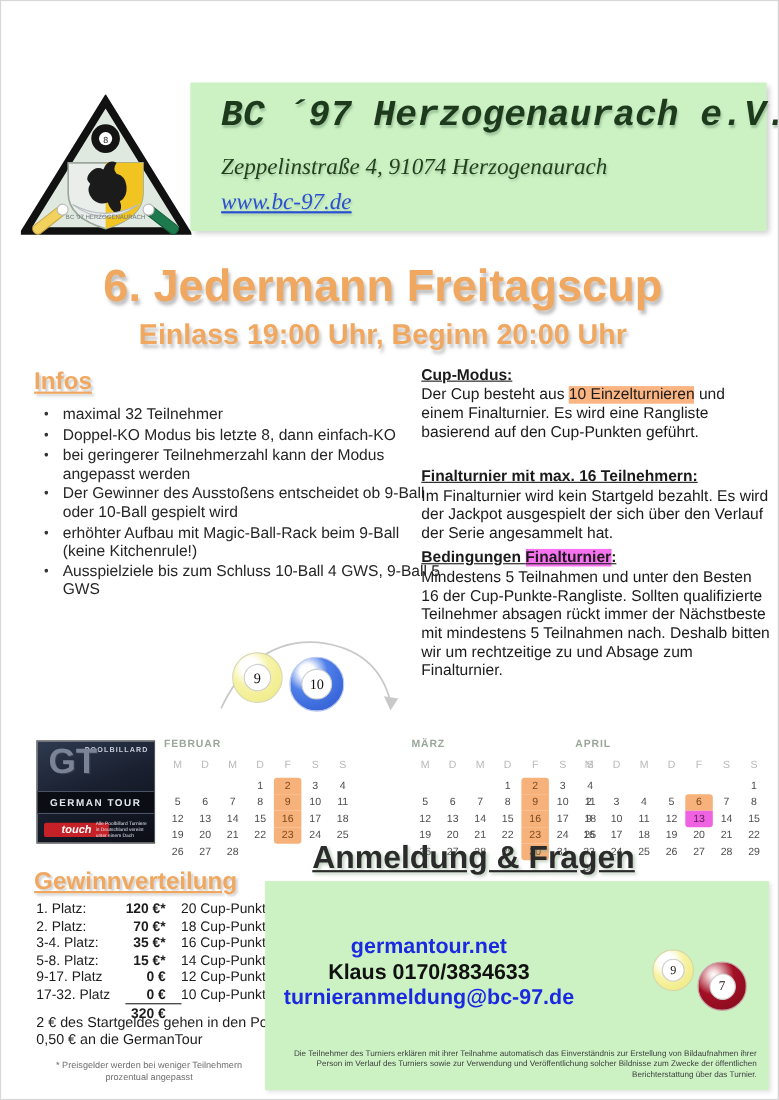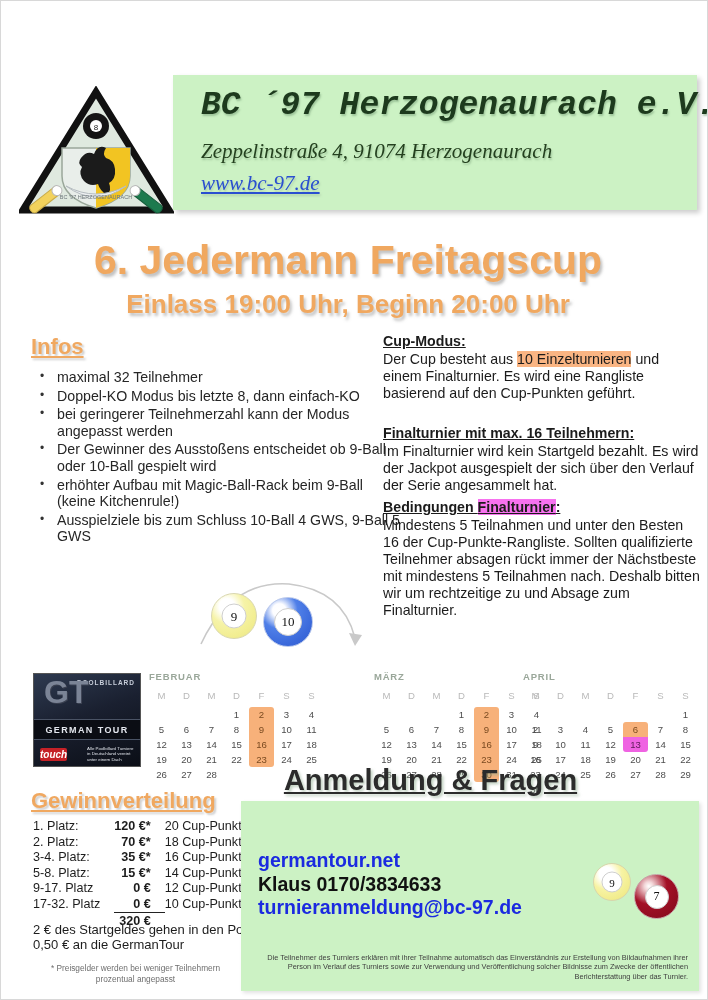--- a/index.html
+++ b/index.html
@@ -210,21 +210,21 @@
   }
   .gt-bar {
     position: absolute; left: 0; bottom: 26px; width: 100%; height: 19px;
     background: #0b0d14; border-top: 1px solid #4a5365; border-bottom: 1px solid #4a5365;
     color: #e4e7ee; font-size: 9px; font-weight: bold; letter-spacing: 1.4px;
     display: flex; align-items: center; justify-content: center;
   }
   .gt-touch {
     position: absolute; left: 6px; bottom: 5px;
     background: #c52127; color: #fff; font-style: italic; font-weight: bold;
-    font-size: 10px; padding: 1px 0; border-radius: 2px;
+    font-size: 10px; padding: 1px 16px; border-radius: 2px;
   }
   .gt-fine {
     position: absolute; right: 5px; bottom: 4px; width: 48px;
     font-size: 4.4px; line-height: 5.4px; color: #dfe3ea;
   }
 
   
   .cal {
     position: absolute;
     top: 670px;
@@ -306,20 +306,21 @@
     text-decoration: underline;
     text-shadow: 2px 2px 3px rgba(140,170,140,0.55);
     white-space: nowrap;
   }
   .anm-lines {
     position: absolute;
     left: 257px; top: 848px;
     font-size: 19.5px;
     font-weight: bold;
     line-height: 23.5px;
+    text-align: center;
   }
   .anm-lines .blue { color: #1b2ae0; }
   .anm-lines .black { color: #111111; }
 
   #ball-9b {
     left: 592px; top: 862px; width: 38px; height: 38px;
     background: radial-gradient(circle at 34% 28%, #ffffff 0%, #ffffff 20%, #f7f3a4 44%, #f1ec8c 75%, #e6e07e 100%);
     border: 1px solid #d8d5ab;
   }
   #ball-9b .num { width: 19px; height: 19px; font-size: 11px; }

